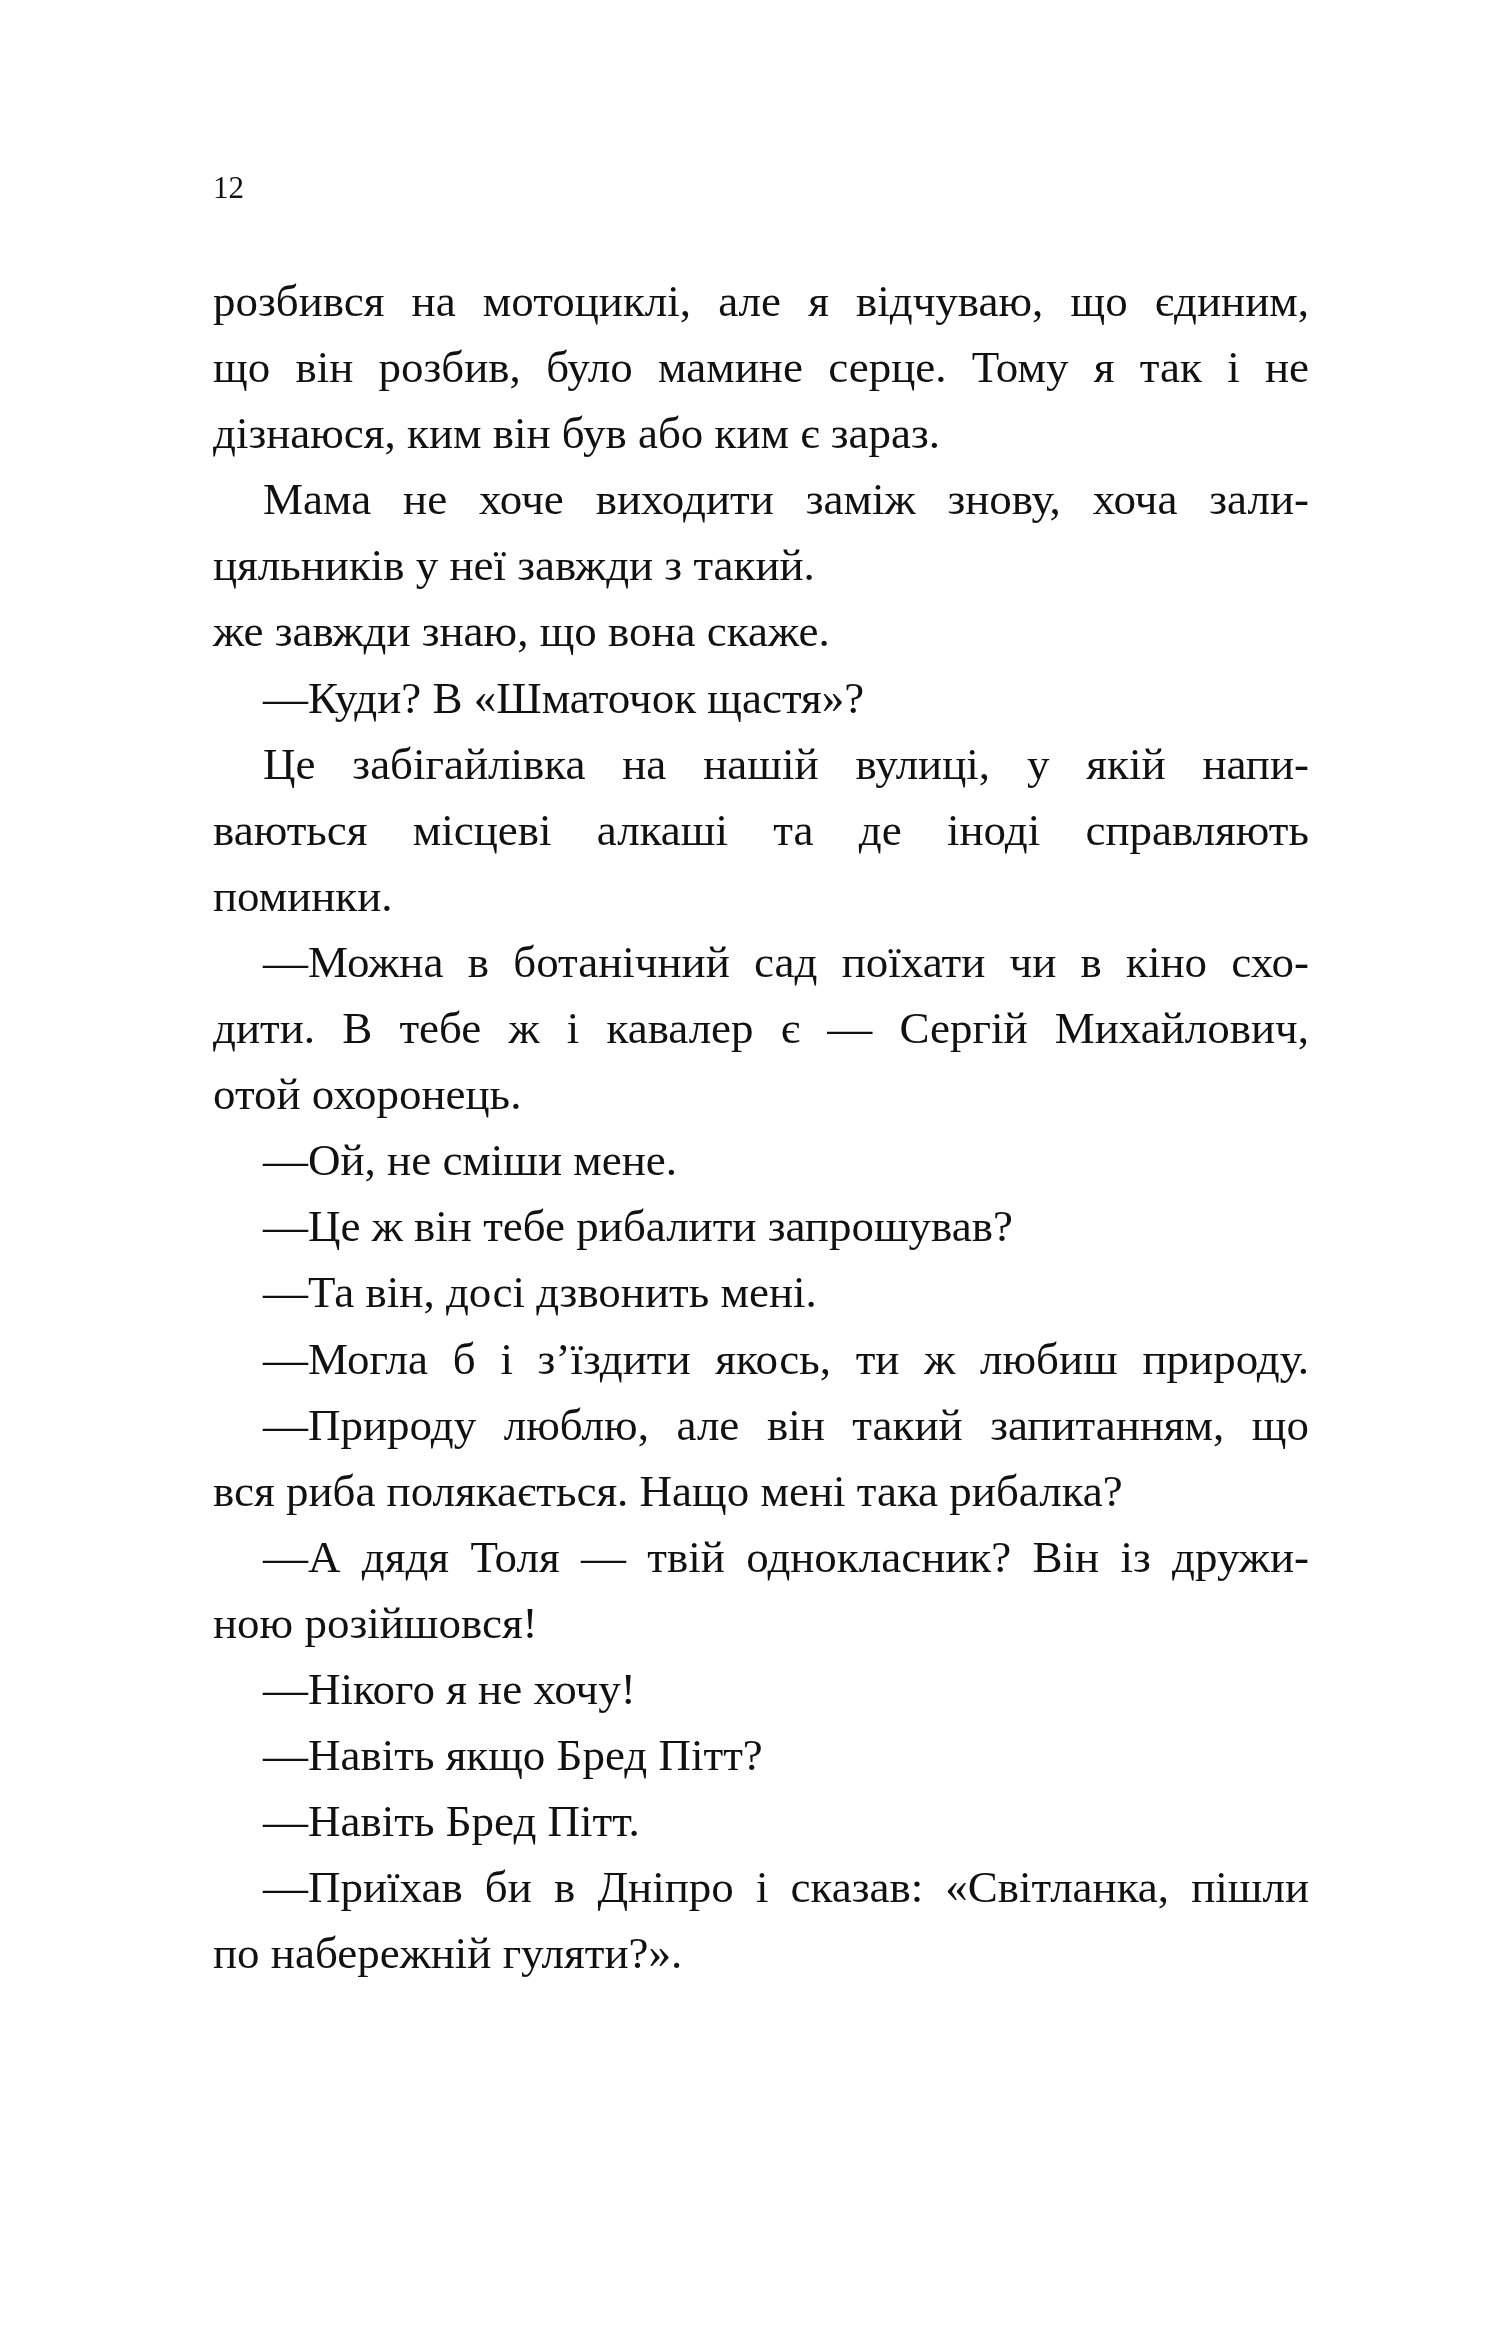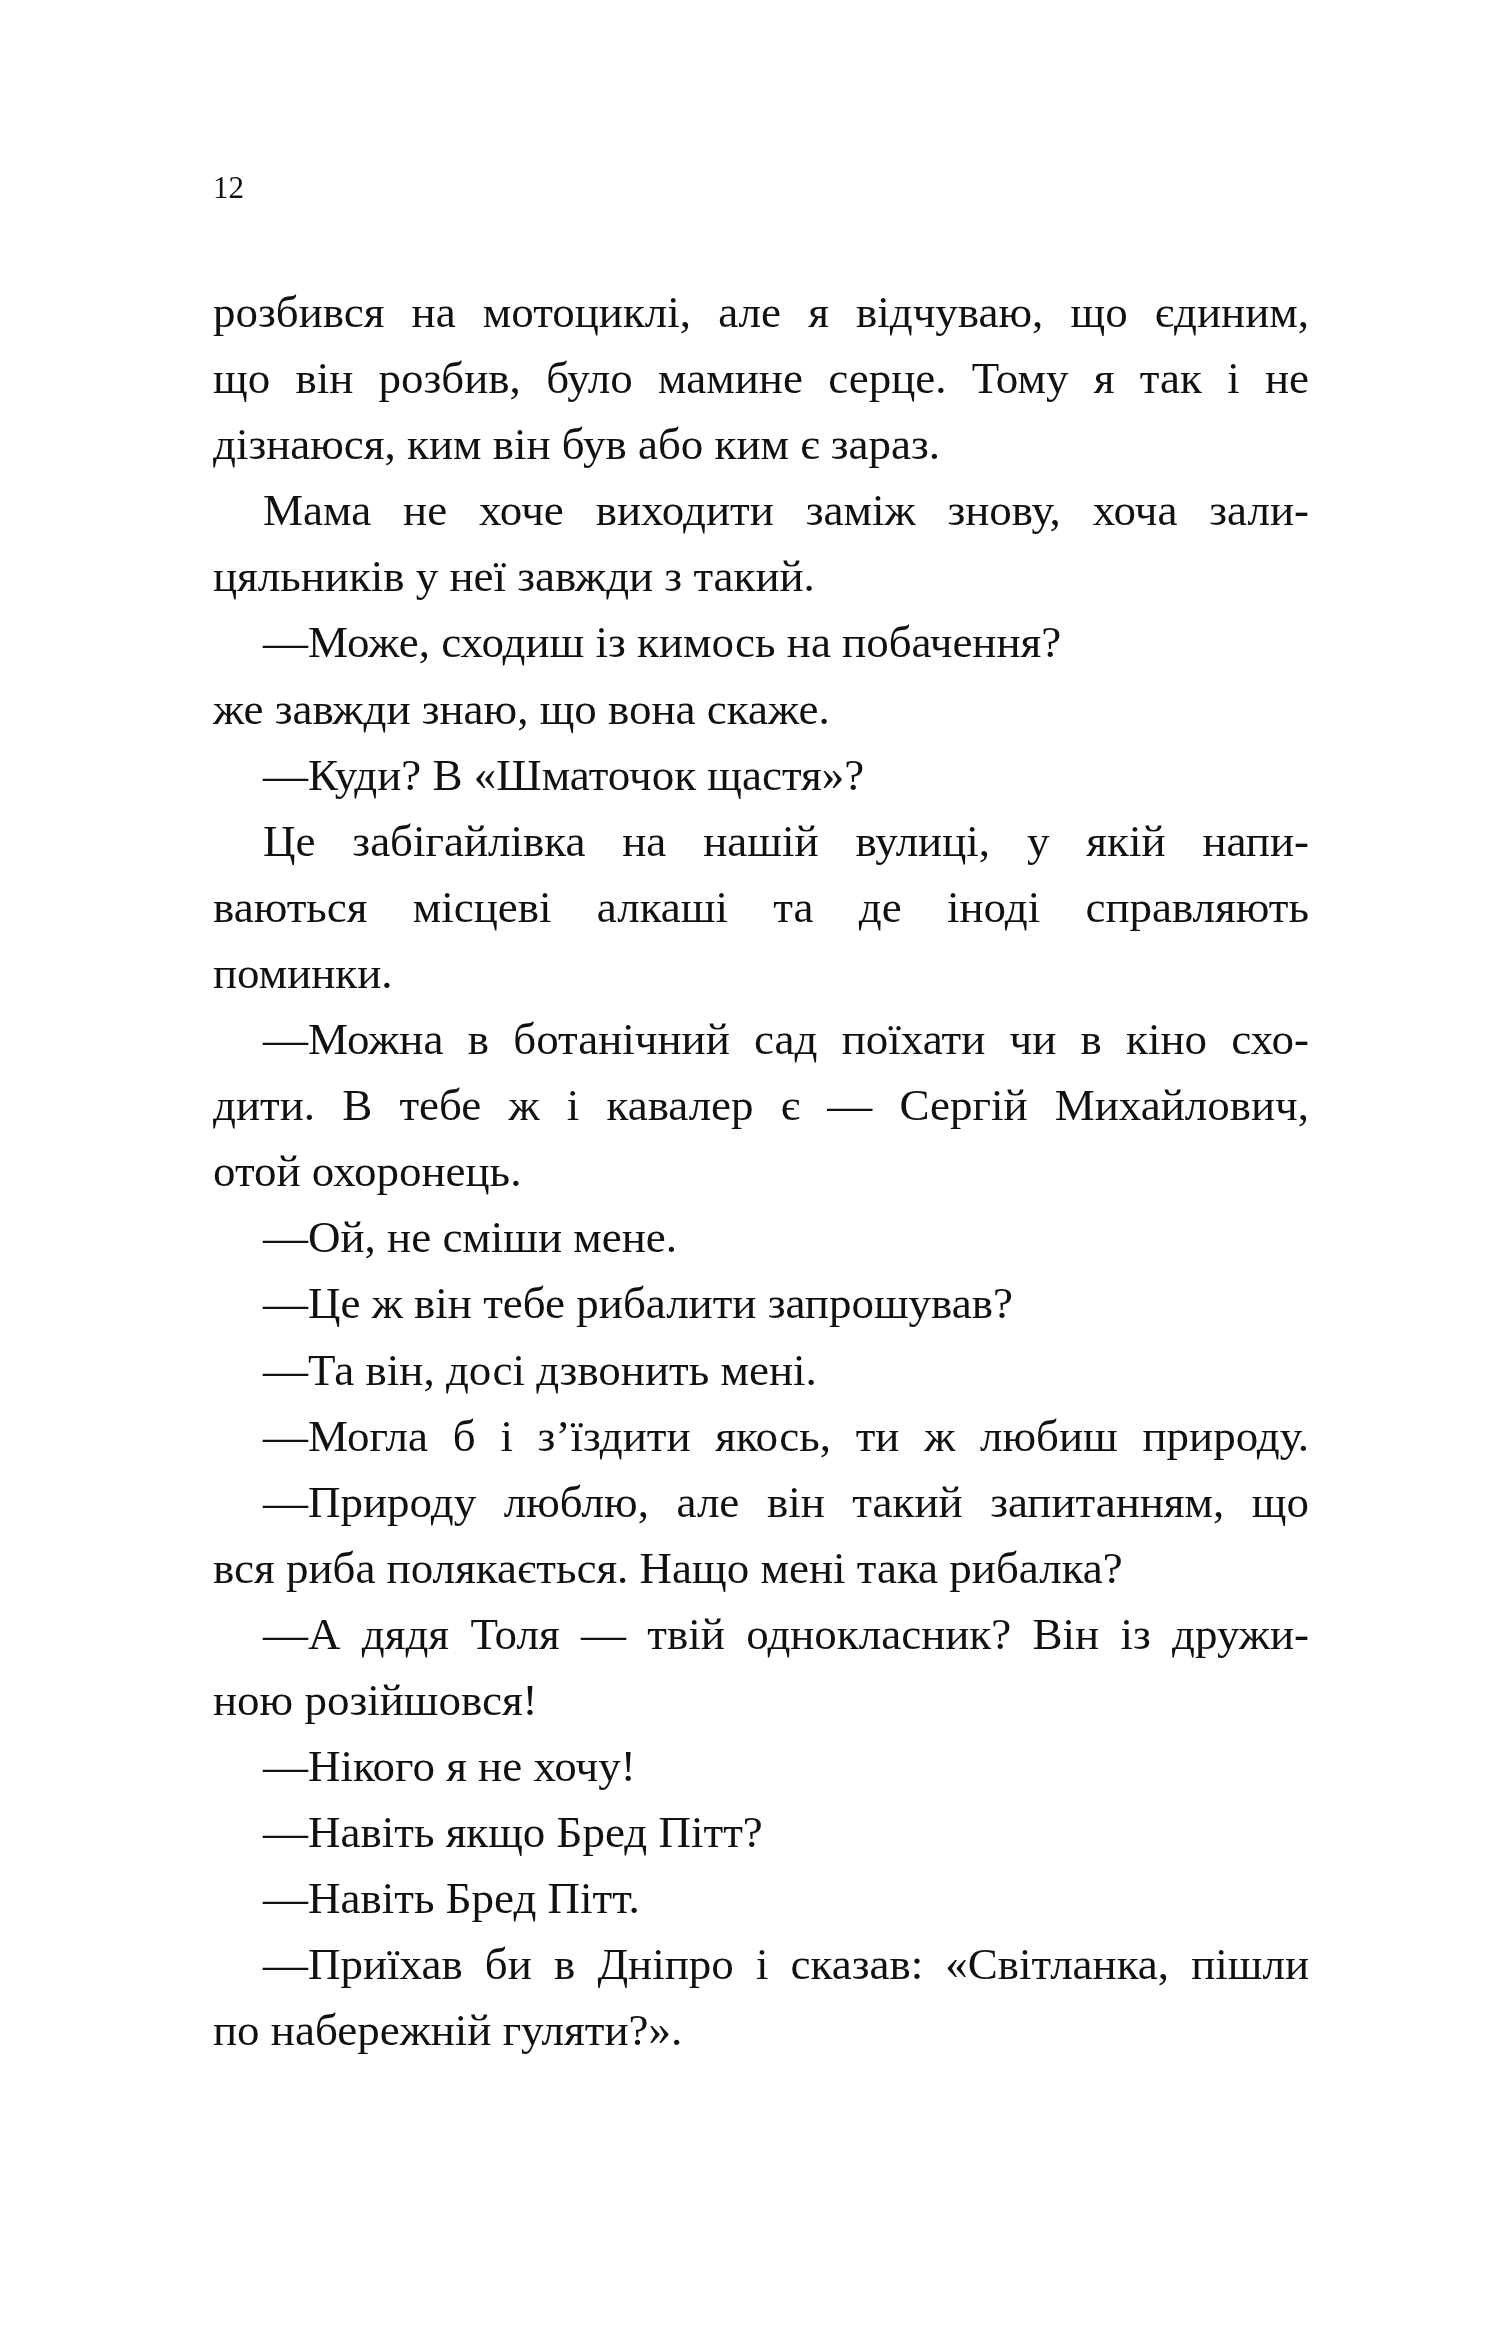--- a/index.html
+++ b/index.html
@@ -27,21 +27,20 @@
     }
     .text-block {
       position: absolute;
       left: 213px;
       top: 268px;
       width: 1096px;
       font-family: "Liberation Serif", "DejaVu Serif", serif;
       font-size: 45px;
       line-height: 66.1px;
       color: #111111;
-      margin-top: 11px;
     }
     .paragraph {
       margin: 0;
       padding: 0;
     }
     .line {
       display: block;
       white-space: nowrap;
       height: 66.1px;
       text-align: justify;
@@ -65,23 +64,20 @@
     <span class="line">розбився на мотоциклі, але я відчуваю, що єдиним,</span>
     <span class="line">що він розбив, було мамине серце. Тому я так і не</span>
     <span class="line last">дізнаюся, ким він був або ким є зараз.</span>
   </div>
 
   <div class="paragraph">
     <span class="line indent">Мама не хоче виходити заміж знову, хоча зали-</span>
     <span class="line last">цяльників у неї завжди з такий.</span>
   </div>
 
-  <div class="paragraph">
-    <span class="line indent last">—Може, сходиш із кимось на побачення?</span>
-  </div>
 
   <div class="paragraph">
     <span class="line last">же завжди знаю, що вона скаже.</span>
   </div>
 
   <div class="paragraph">
     <span class="line indent last">—Куди? В «Шматочок щастя»?</span>
   </div>
 
   <div class="paragraph">

